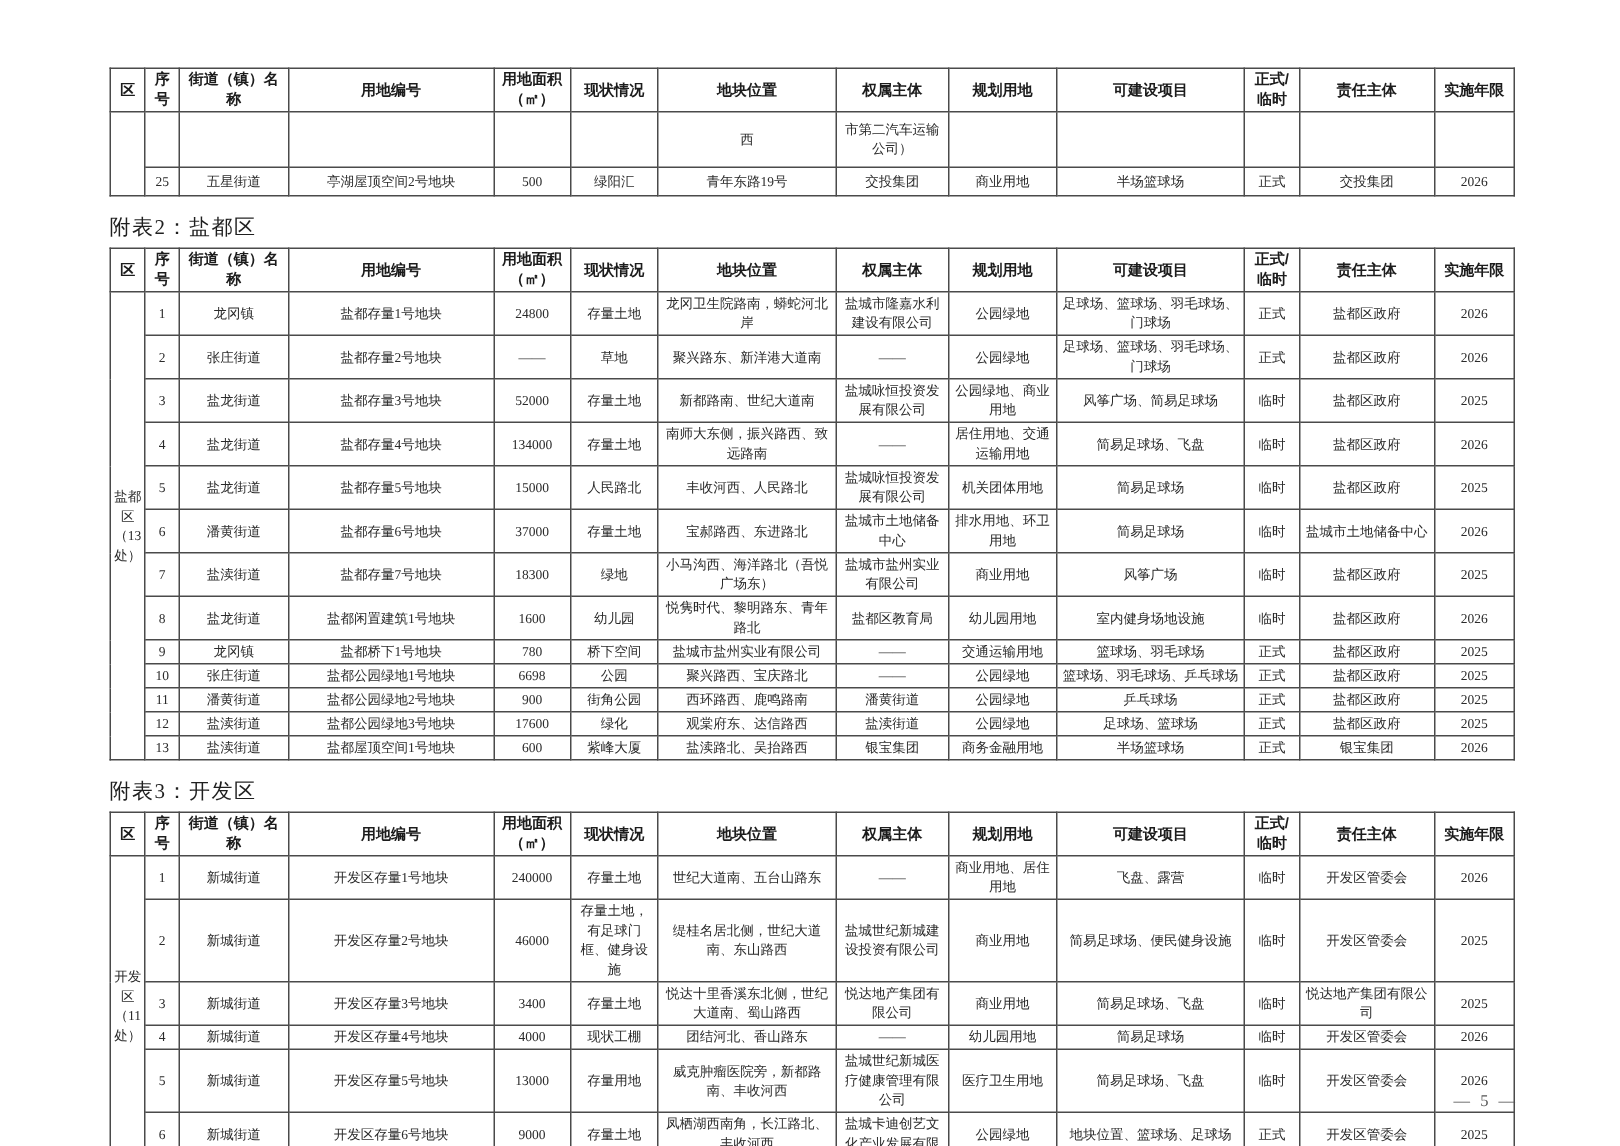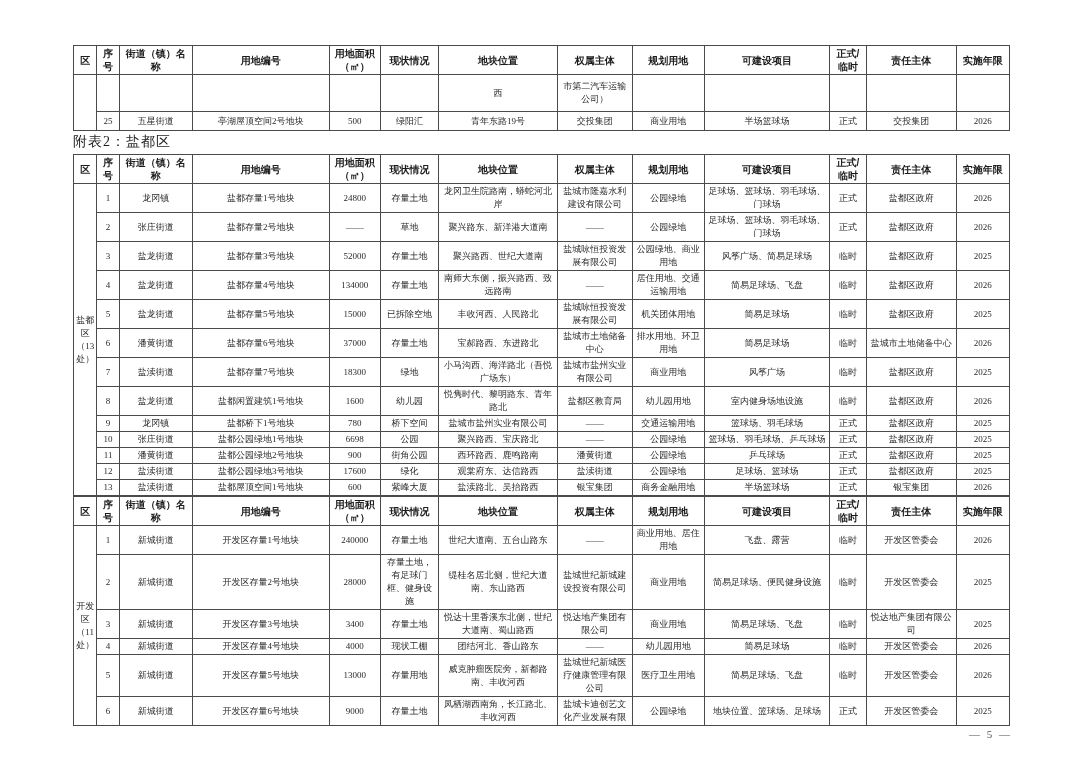--- a/index.html
+++ b/index.html
@@ -6,21 +6,21 @@
   .page{position:relative;width:1080px;height:764px;background:#fff;overflow:hidden;
         font-family:"Liberation Serif","DejaVu Serif",serif;}
   .content{position:absolute;left:73px;top:45px;width:937px;}
   table{width:100%;border-collapse:collapse;table-layout:fixed;}
   th,td{border:1px solid #4a4a4a;text-align:center;vertical-align:middle;
         padding:1px 2px;word-break:break-all;overflow:hidden;}
   th{font-family:"Liberation Sans","DejaVu Sans",sans-serif;font-weight:bold;
      font-size:10px;line-height:13px;color:#1c1c1c;}
   td{font-family:"Liberation Serif","DejaVu Serif",serif;font-size:9px;
      line-height:13px;color:#2a2a2a;}
-  .table-title{font-size:14px;line-height:16px;color:#1f1f1f;margin:3px 0 4px 0;
+  .table-title{font-size:14px;line-height:16px;color:#1f1f1f;margin:14px 0 4px 0;
                letter-spacing:1px;}
   #t0 tbody tr:nth-child(1) td{height:34px;}
   #t0 tbody tr:nth-child(2) td{height:16px;}
   .page-number{position:absolute;right:68px;bottom:24px;font-size:11px;color:#555;
                letter-spacing:2px;}
 </style>
 </head>
 <body>
 
 <div class="page">
@@ -156,21 +156,21 @@
             <td>正式</td>
             <td>盐都区政府</td>
             <td>2026</td>
           </tr>
           <tr>
             <td>3</td>
             <td>盐龙街道</td>
             <td>盐都存量3号地块</td>
             <td>52000</td>
             <td>存量土地</td>
-            <td>聚兴路西、世纪大道南</td>
+            <td>新都路南、世纪大道南</td>
             <td>盐城咏恒投资发展有限公司</td>
             <td>公园绿地、商业用地</td>
             <td>风筝广场、简易足球场</td>
             <td>临时</td>
             <td>盐都区政府</td>
             <td>2025</td>
           </tr>
           <tr>
             <td>4</td>
             <td>盐龙街道</td>
@@ -183,21 +183,21 @@
             <td>简易足球场、飞盘</td>
             <td>临时</td>
             <td>盐都区政府</td>
             <td>2026</td>
           </tr>
           <tr>
             <td>5</td>
             <td>盐龙街道</td>
             <td>盐都存量5号地块</td>
             <td>15000</td>
-            <td>已拆除空地</td>
+            <td>人民路北</td>
             <td>丰收河西、人民路北</td>
             <td>盐城咏恒投资发展有限公司</td>
             <td>机关团体用地</td>
             <td>简易足球场</td>
             <td>临时</td>
             <td>盐都区政府</td>
             <td>2025</td>
           </tr>
           <tr>
             <td>6</td>
@@ -307,20 +307,21 @@
             <td>银宝集团</td>
             <td>商务金融用地</td>
             <td>半场篮球场</td>
             <td>正式</td>
             <td>银宝集团</td>
             <td>2026</td>
           </tr>
         </tbody>
     </table>
 
+    <div class="table-title">附表3：开发区</div>
 
     <table id="t2">
       <colgroup>
         <col style="width:2.5%">
           <col style="width:2.4%">
           <col style="width:7.8%">
         <col style="width:14.6%">
           <col style="width:5.5%">
           <col style="width:6.2%">
         <col style="width:12.7%">
@@ -361,21 +362,21 @@
             <td>商业用地、居住用地</td>
             <td>飞盘、露营</td>
             <td>临时</td>
             <td>开发区管委会</td>
             <td>2026</td>
           </tr>
           <tr>
             <td>2</td>
             <td>新城街道</td>
             <td>开发区存量2号地块</td>
-            <td>28000</td>
+            <td>46000</td>
             <td>存量土地，有足球门框、健身设施</td>
             <td>缇桂名居北侧，世纪大道南、东山路西</td>
             <td>盐城世纪新城建设投资有限公司</td>
             <td>商业用地</td>
             <td>简易足球场、便民健身设施</td>
             <td>临时</td>
             <td>开发区管委会</td>
             <td>2025</td>
           </tr>
           <tr>

